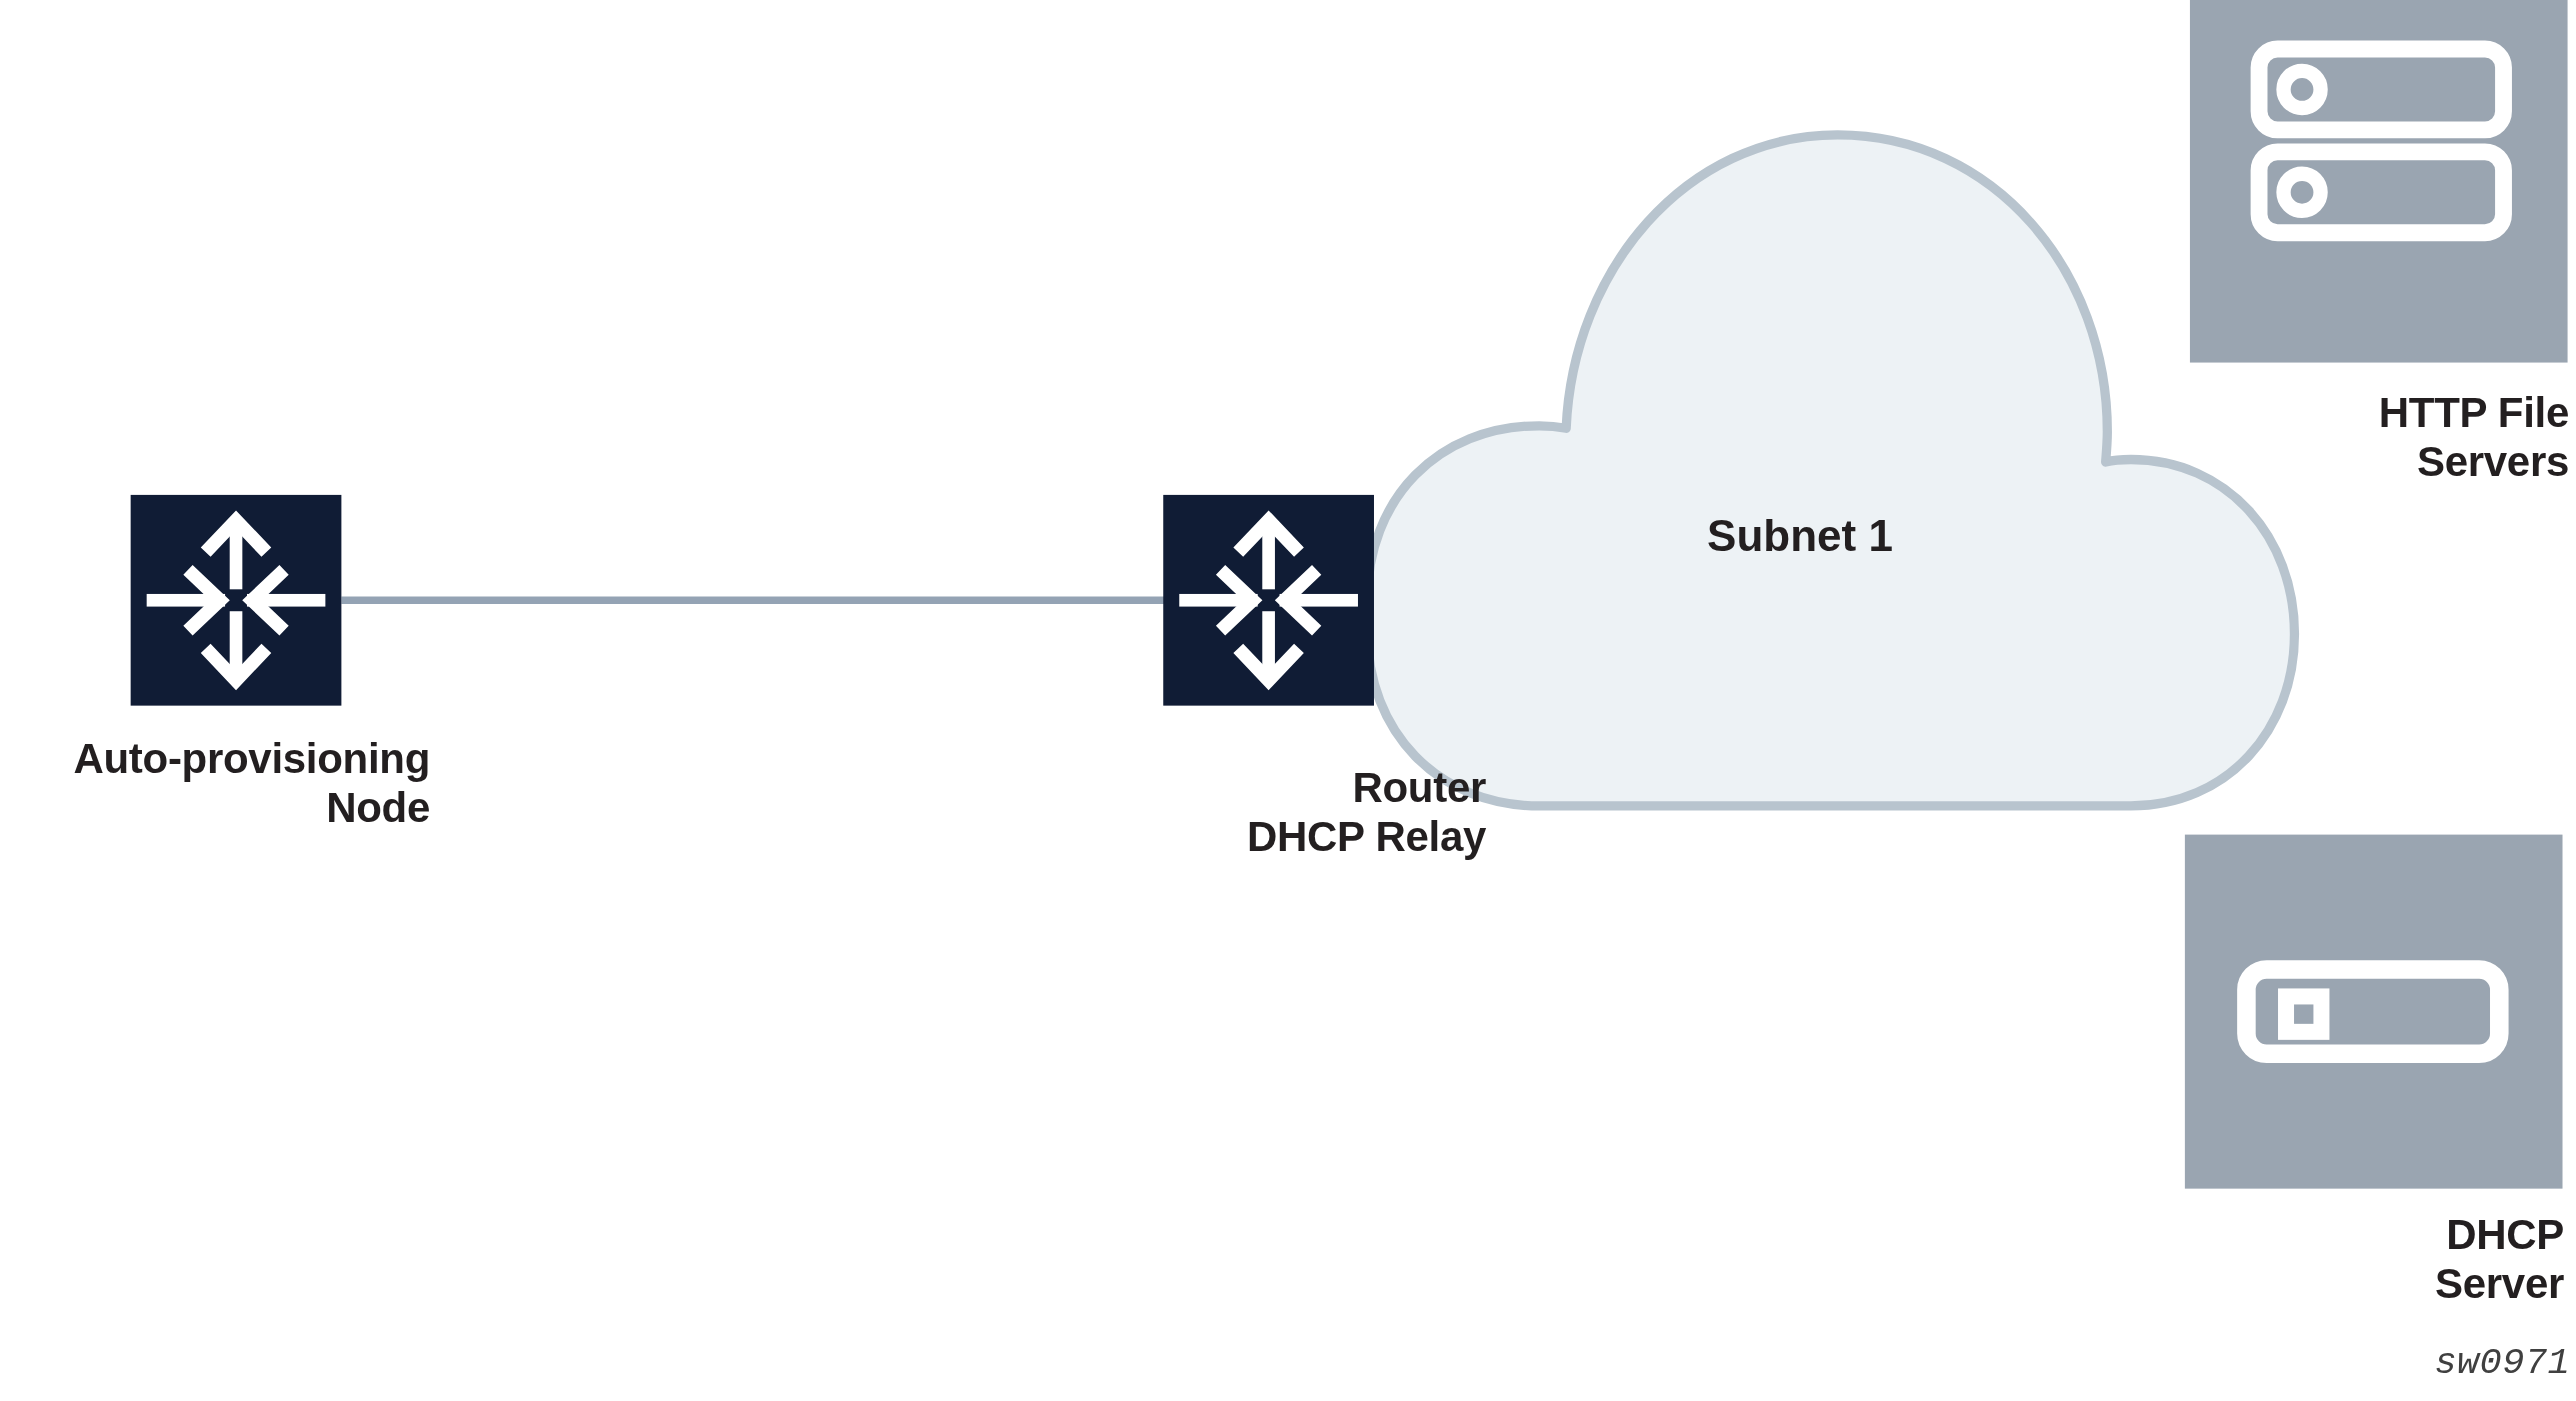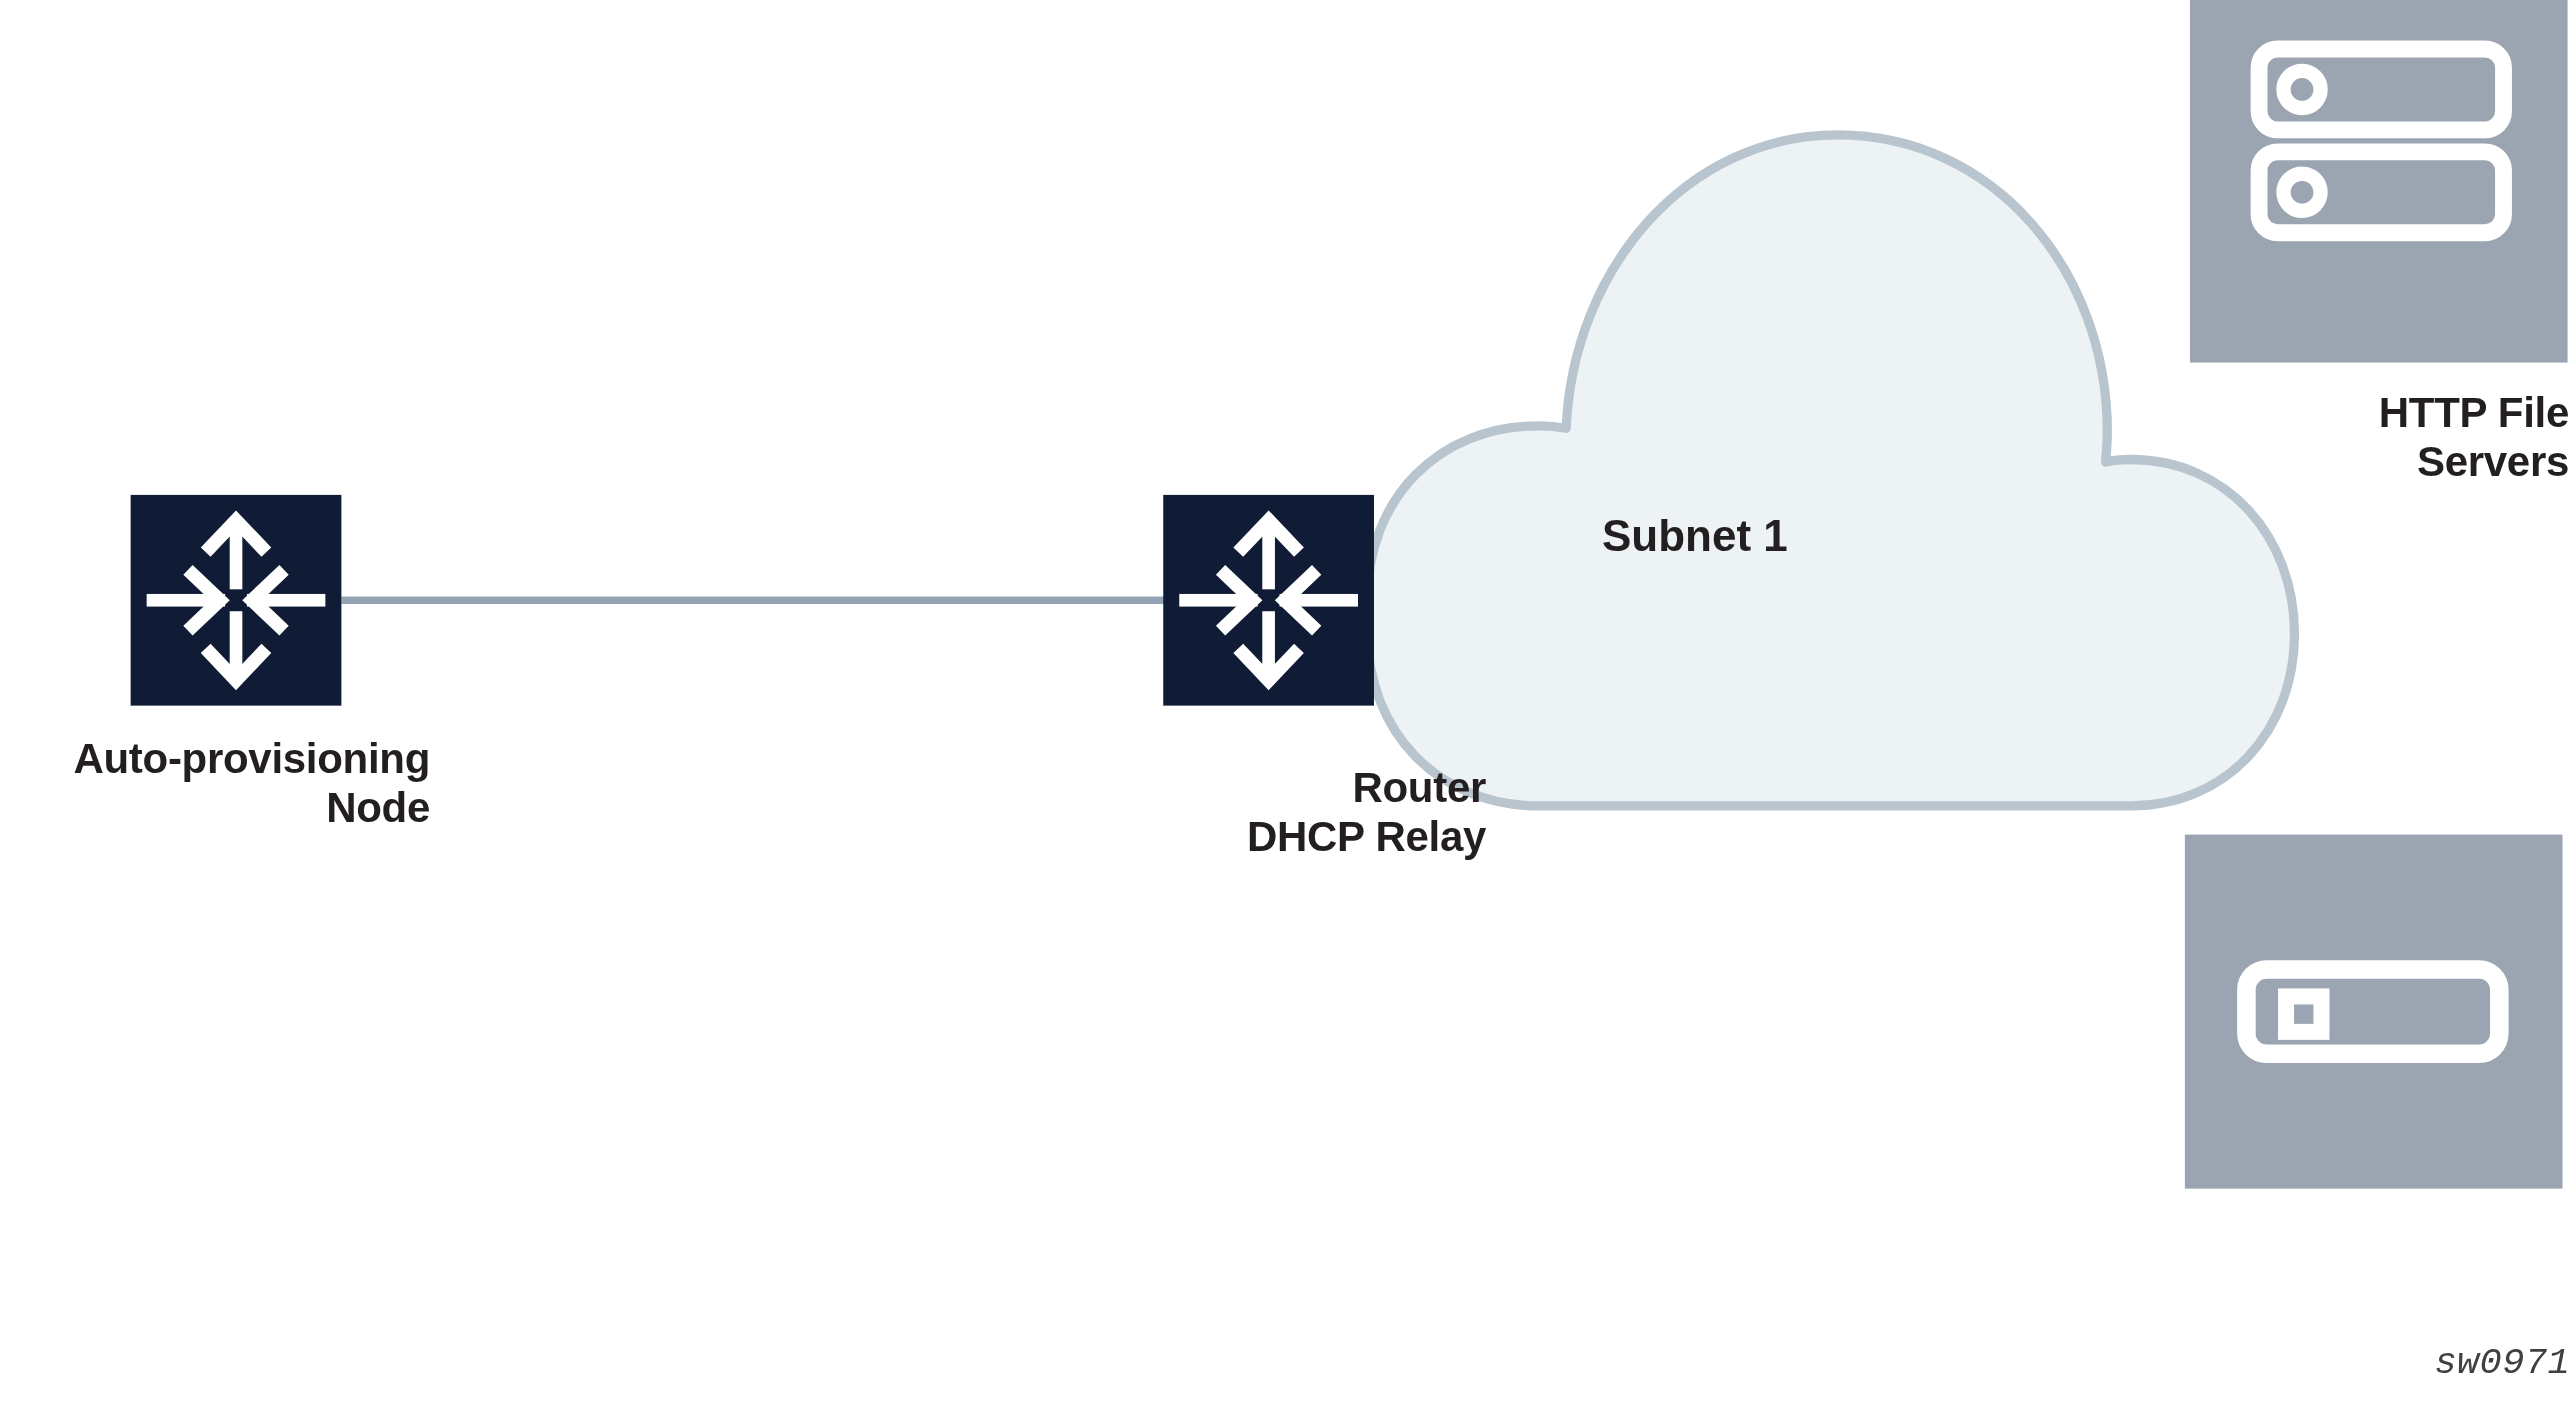--- a/index.html
+++ b/index.html
@@ -65,21 +65,21 @@
     top: 1211px;
     width: 379px;
   }
 
   
   #subnet-label {
     position: absolute;
     left: 1602px;
     top: 511px;
     width: 396px;
-    text-align: left;
+    text-align: center;
     font-family: "Liberation Sans", sans-serif;
     font-weight: bold;
     font-size: 44px;
     color: #231f20;
     white-space: pre;
   }
 
   
   #watermark {
     position: absolute;
@@ -153,19 +153,21 @@
 
   <div id="apn-label" class="node-label">Auto-provisioning
 Node</div>
 
   <div id="router-label" class="node-label">Router
 DHCP Relay</div>
 
   <div id="http-label" class="node-label">HTTP File
 Servers</div>
 
+  <div id="dhcp-label" class="node-label">DHCP
+Server</div>
 
   <div id="subnet-label">Subnet 1</div>
 
   <div id="watermark">sw0971</div>
 
 </div>
 
 
 </body></html>

